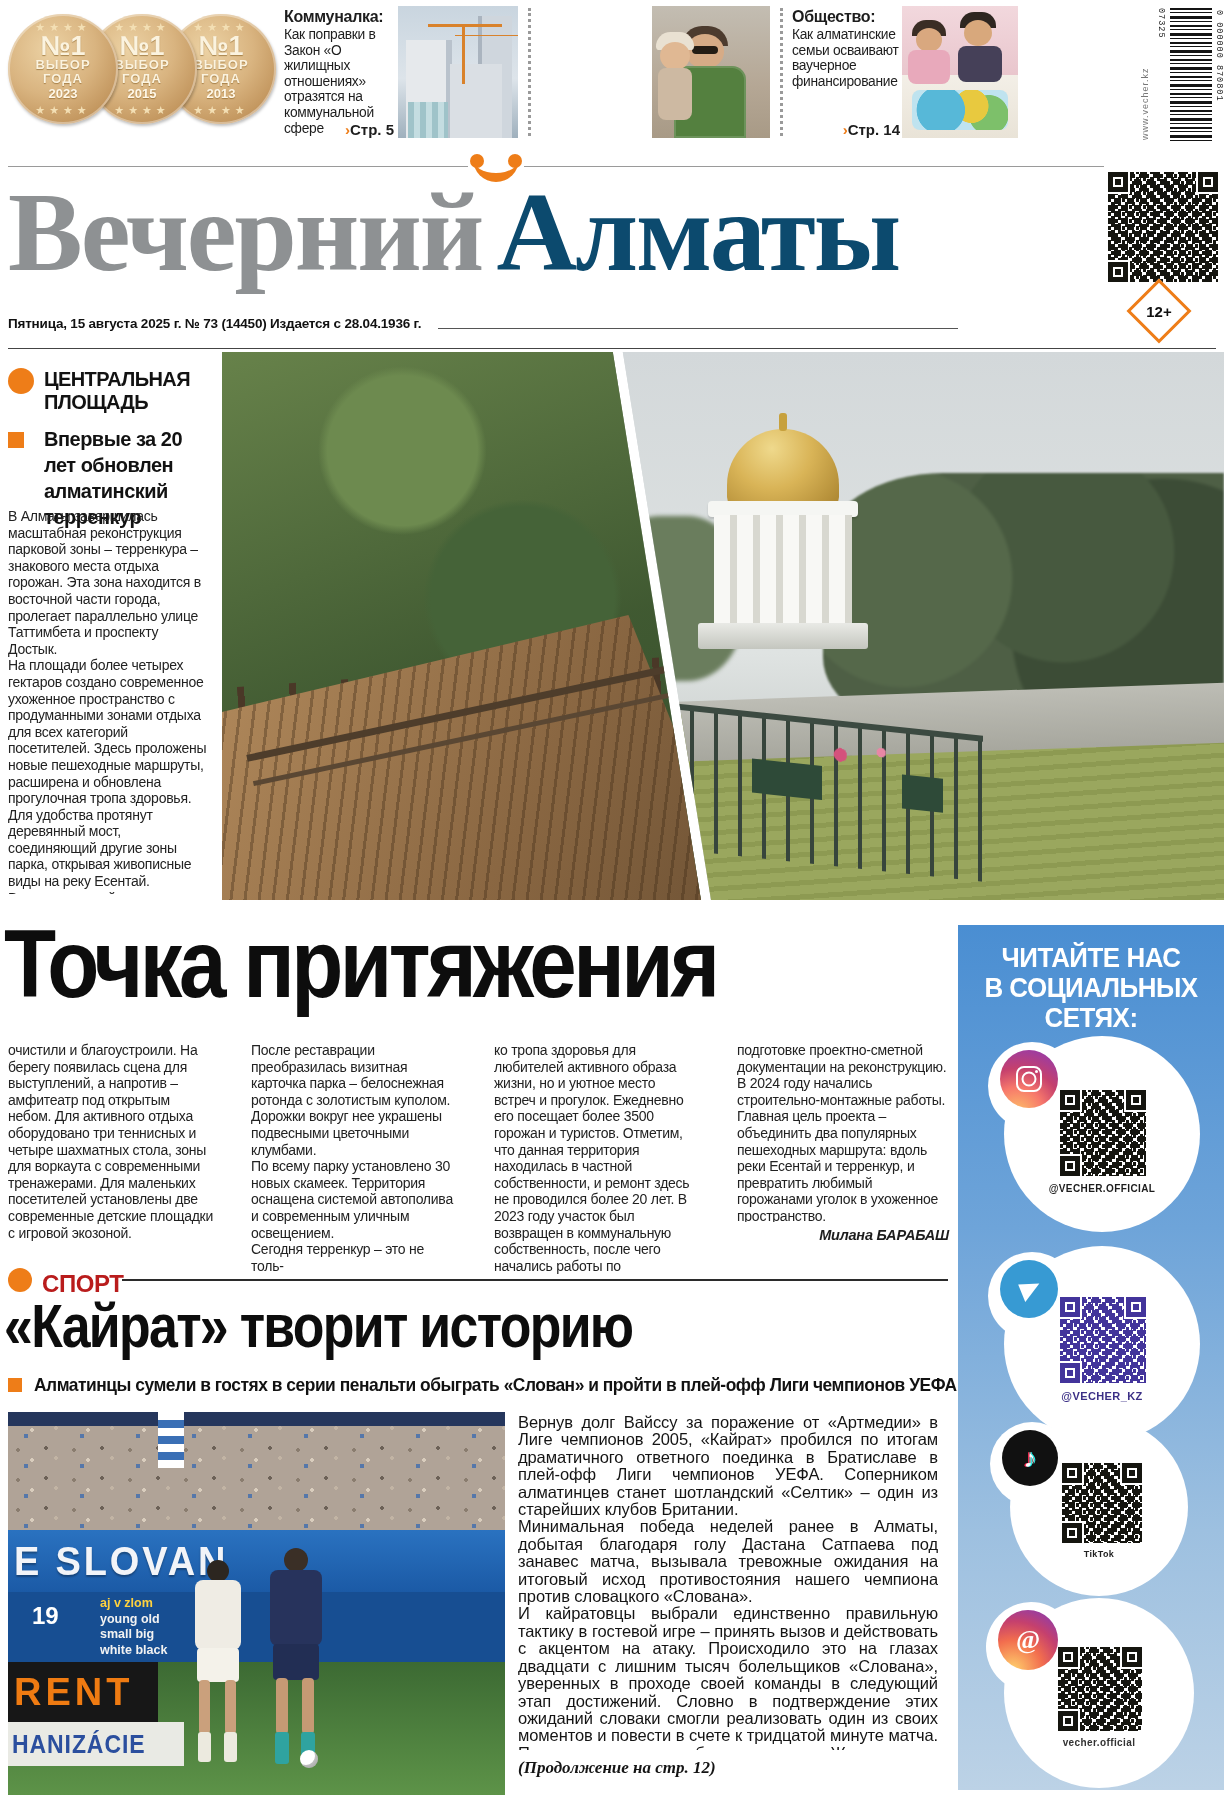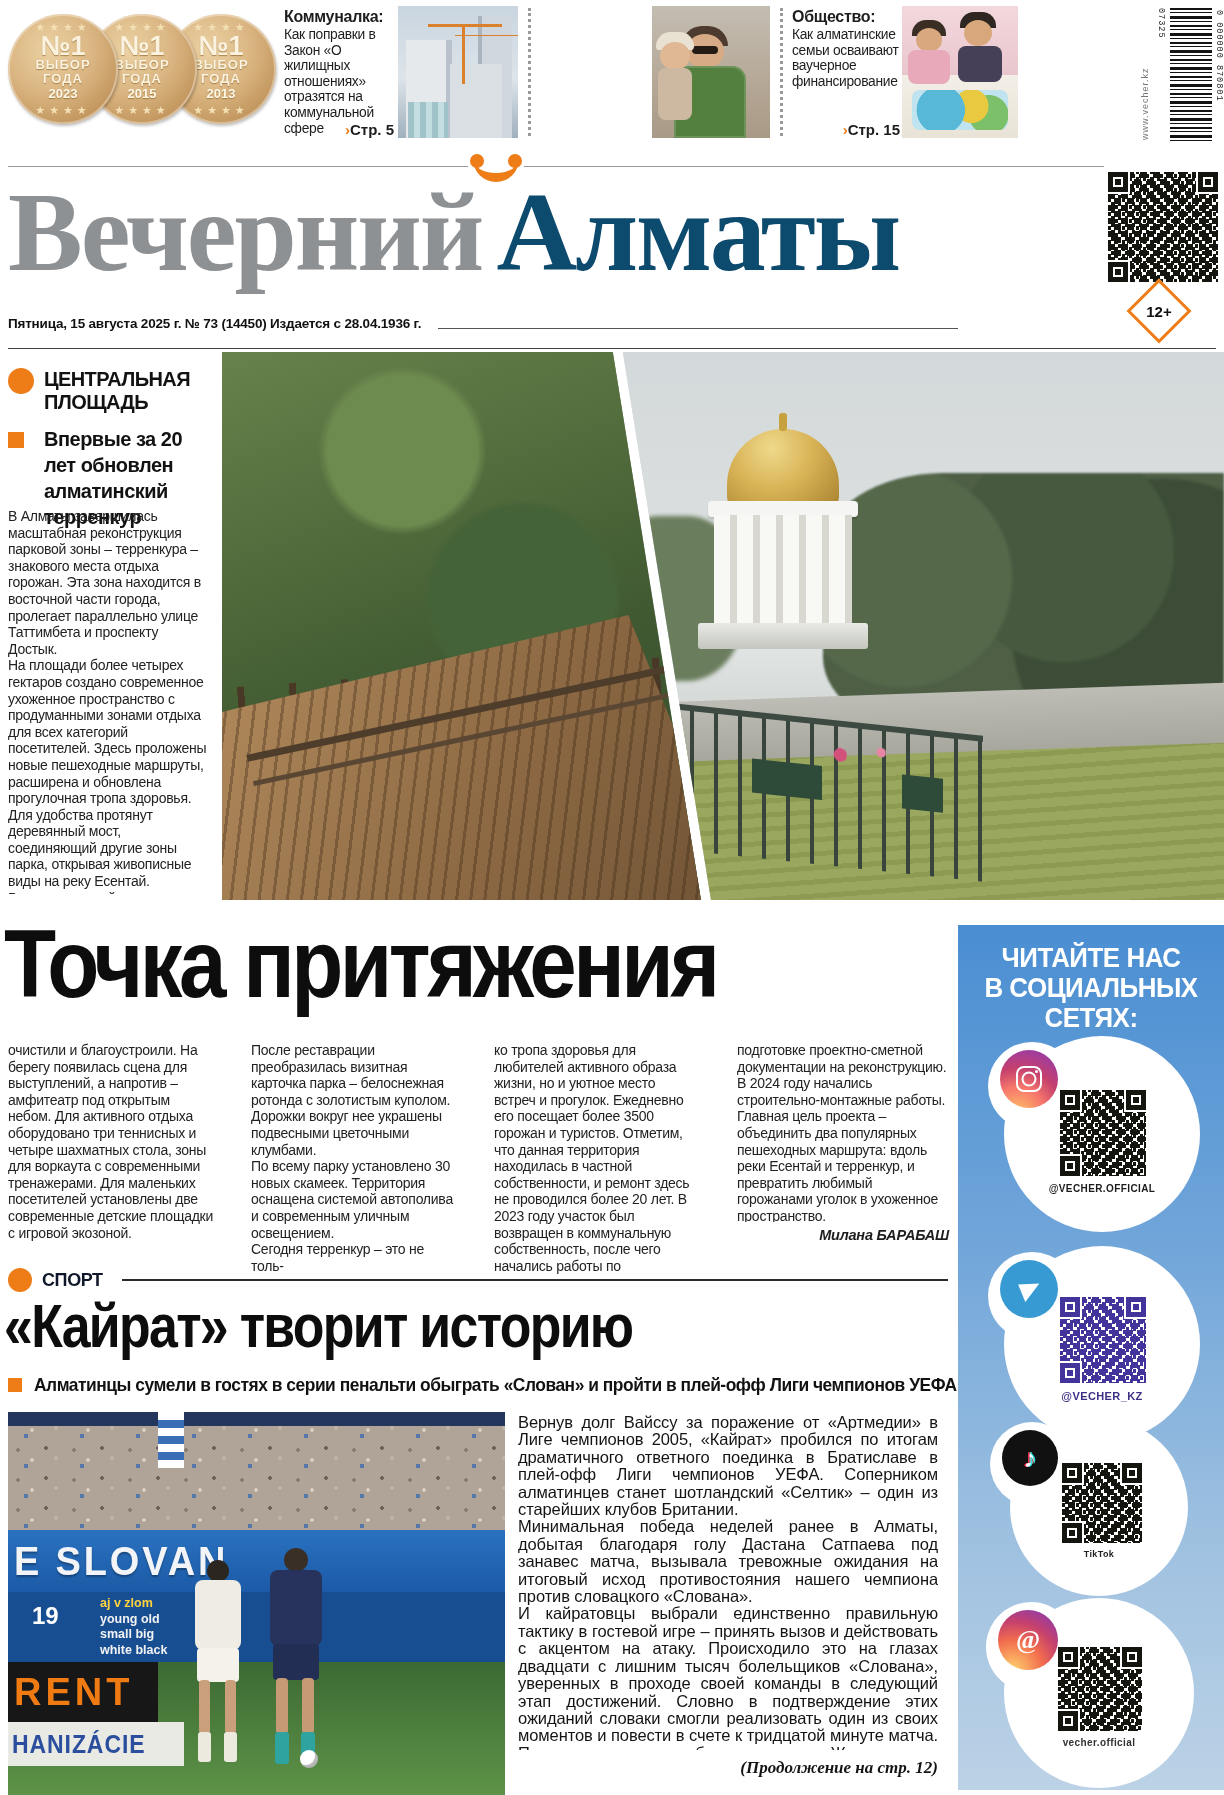--- a/index.html
+++ b/index.html
@@ -175,29 +175,29 @@
   .ig-glyph::after{content:"";position:absolute;right:2px;top:2px;width:3px;height:3px;background:#fff;border-radius:50%;}
   .tg-bg{background:#379ad3;}
   .tg-plane{width:0;height:0;border-left:20px solid #fff;border-top:7px solid transparent;border-bottom:12px solid transparent;transform:rotate(-22deg);margin-left:4px;}
   .tt-bg{background:#111;}
   .tt-bg::after{content:"\266A";color:#fff;font-size:26px;font-weight:bold;text-shadow:1.5px 0 #25f4ee,-1.5px 0 #fe2c55;}
   .th-bg{background:radial-gradient(circle at 25% 100%,#ffd26d 0%,#f26d4e 40%,#c5406d 65%,#7b3bc1 100%);}
   .th-bg::after{content:"\0040";color:#fff;font-size:26px;font-weight:bold;font-family:"Liberation Serif",serif;}
   .handle{position:absolute;text-align:center;font-weight:bold;color:#1c1c1c;letter-spacing:.4px;}
 
   
-  .sport-kick-label{position:absolute;font-weight:bold;font-size:18px;letter-spacing:-.4px;color:#0f172a;}
+  .sport-kick-label{position:absolute;font-weight:bold;font-size:24px;letter-spacing:-.4px;color:#b91c1c;}
   .sport-rule{position:absolute;height:2px;background:#2b2b2b;}
   #headline-sport{left:4px;top:1294px;font-size:61px;line-height:64px;letter-spacing:-2px;transform:scaleX(.85);}
   .sport-subhead{position:absolute;left:34px;top:1374px;font-weight:bold;font-size:18.5px;white-space:nowrap;
       letter-spacing:-.5px;transform:scaleX(.94);transform-origin:0 0;color:#121212;}
   .sport-body{position:absolute;left:518px;top:1414px;width:420px;height:336px;
       font-family:Liberation Sans, sans-serif;font-size:16.5px;line-height:17.4px;letter-spacing:-.1px;
       text-align:justify;white-space:pre-line;color:#141414;overflow:hidden;}
-  .continuation{position:absolute;left:518px;top:1758px;width:420px;text-align:right;
+  .continuation{position:absolute;left:518px;top:1758px;width:420px;text-align:left;
       font-family:"Liberation Serif",serif;font-style:italic;font-weight:bold;font-size:17px;color:#141414;}
 
   .sport-photo{position:absolute;left:8px;top:1412px;width:497px;height:383px;overflow:hidden;background:#9c9186;}
   .sp-crowd{position:absolute;left:0;top:0;width:100%;height:118px;background-color:#b0a397;
      background-image:
        radial-gradient(circle 3px at 10px 8px,#8a7d6f 60%,transparent 61%),
        radial-gradient(circle 3px at 24px 18px,#d9cdbd 60%,transparent 61%),
        radial-gradient(circle 3px at 38px 6px,#6c6157 60%,transparent 61%),
        radial-gradient(circle 3px at 48px 16px,#c2b4a4 60%,transparent 61%),
        radial-gradient(circle 4px at 18px 24px,#5577aa 60%,transparent 61%);
@@ -275,21 +275,21 @@
     <div class="hat"></div>
     <div class="kid"></div>
     <div class="kidbody"></div>
   </div>
 
   <div class="dot-sep" style="left:780px;"></div>
 
   <div class="teaser" style="left:792px;width:108px;">
     <div class="teaser-kicker">Общество:</div>
     <div class="teaser-text">Как алматинские семьи осваивают ваучерное финансирование</div>
-    <div class="page-ref">Стр. 15</div>
+    <div class="page-ref">Стр. 14</div>
   </div>
   <div class="strip-photo ph3" style="left:902px;width:116px;">
     <div class="h1g"></div>
     <div class="k1"></div>
     <div class="s1"></div>
     <div class="h2g"></div>
     <div class="k2"></div>
     <div class="s2"></div>
     <div class="puzzle"></div>
   </div>

